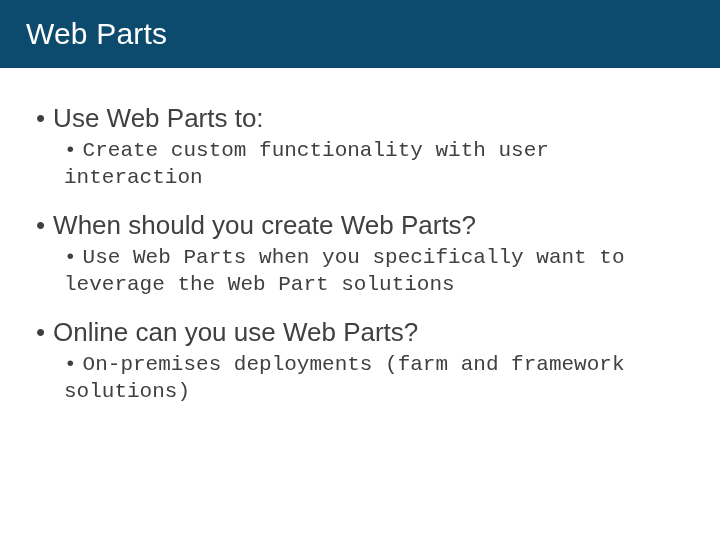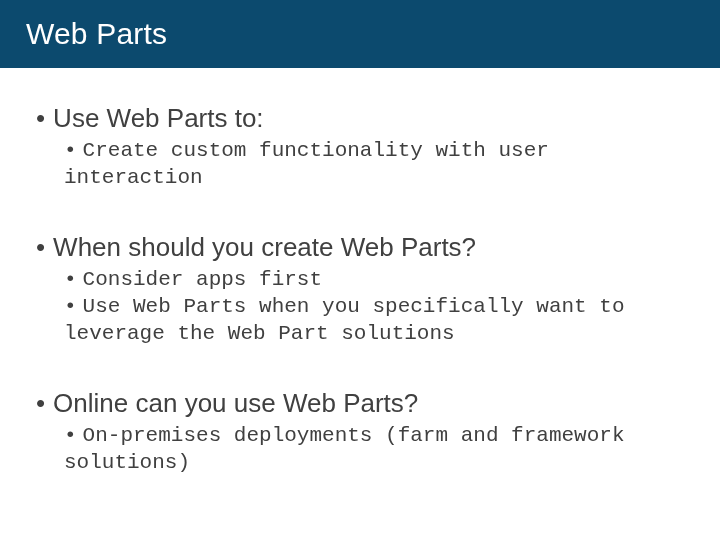--- a/index.html
+++ b/index.html
@@ -34,21 +34,21 @@
     padding:0;
   }
   ul.lvl1 > li{
     font-size:26px;
     font-weight:400;
     color:#404040;
     margin-top:16px;
     margin-bottom:4px;
     line-height:1.25;
   }
-  ul.lvl1 > li + li{margin-top:40px;}
+  ul.lvl1 > li + li{margin-top:18px;}
   ul.lvl1 > li > .bullet{margin-right:8px;color:#404040;}
   ul.lvl2{
     list-style:none;
     margin:2px 0 0 0;
     padding:0 0 0 28px;
     font-family:Liberation Mono, monospace;
   }
   ul.lvl2 > li{
     font-size:21px;
     font-weight:400;
@@ -70,21 +70,20 @@
     <li>
       <span class="bullet">•</span><span>Use Web Parts to:</span>
       <ul class="lvl2">
         <li><span class="bullet">•</span><span>Create custom functionality with user interaction</span></li>
       </ul>
     </li>
 
     <li>
       <span class="bullet">•</span><span>When should you create Web Parts?</span>
       <ul class="lvl2">
-        <li><span class="bullet">•</span><span>Consider apps first</span></li>
         <li><span class="bullet">•</span><span>Use Web Parts when you specifically want to leverage the Web Part solutions</span></li>
       </ul>
     </li>
 
     <li>
       <span class="bullet">•</span><span>Online can you use Web Parts?</span>
       <ul class="lvl2">
         <li><span class="bullet">•</span><span>On-premises deployments (farm and framework solutions)</span></li>
       </ul>
     </li>

